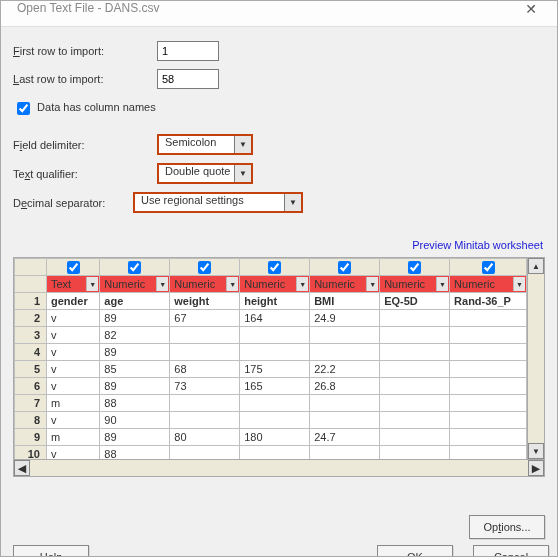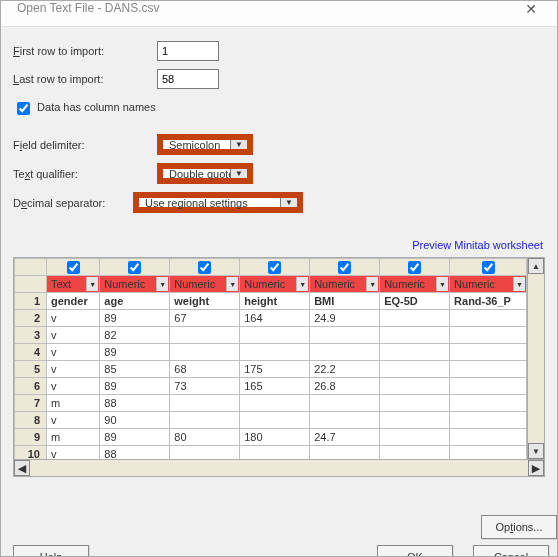--- a/index.html
+++ b/index.html
@@ -36,22 +36,21 @@
     border: 1px solid #7a7a7a;
     background: #fff;
     padding: 1px 4px;
     font-family: inherit;
     font-size: 11px;
   }
   .chkrow { margin: 10px 0 16px 0; }
   input[type=checkbox] { vertical-align: middle; margin-right: 4px; }
   .selectwrap {
     display: inline-flex;
-    align-items: center;
-    border: 6px solid #c2410c;
+    border: 2px solid #c2410c;
     background: #fff;
     height: 21px;
     position: relative;
   }
   .selectwrap .sval { padding: 0 20px 0 6px; white-space: nowrap; display:inline-block; }
   .selectwrap .arrow {
     position: absolute; right: 0; top: 0; bottom: 0;
     width: 17px;
     border-left: 1px solid #7a7a7a;
     background: #e6e6e6;
@@ -115,21 +114,21 @@
     display:flex;align-items:center;justify-content:center;
   }
   .hscroll {
     height: 17px;
     background: #ece9d8;
     border: 1px solid #aaa; border-top:none;
     display: flex; justify-content: space-between; align-items:center;
     padding: 0;
   }
   .hscroll .track { flex:1; }
-  .btnrow1 { display:flex; justify-content:flex-end; padding: 30px 0 6px 0;}
+  .btnrow1 { display:flex; justify-content:flex-end; padding: 30px 12px 6px 0;}
   .btnrow2 { display:flex; justify-content:space-between; padding: 0 8px 10px 12px;}
   .winbtn {
     min-width: 76px;
     height: 24px;
     border: 1px solid #888;
     background: #f4f4f4;
     display:inline-flex; align-items:center; justify-content:center;
     box-shadow: 1px 1px 0 rgba(0,0,0,0.1);
     padding: 0 10px;
     font-size: 11px;

